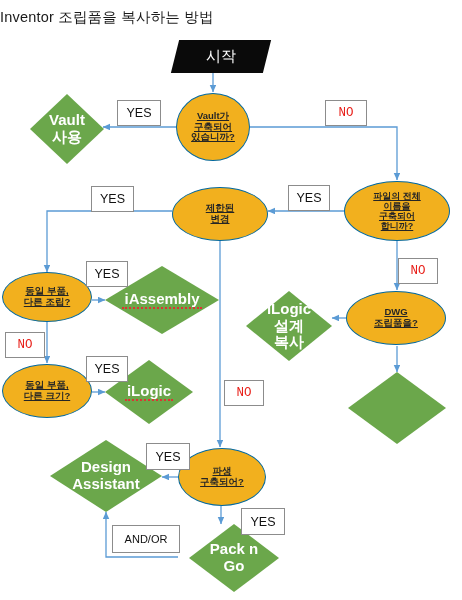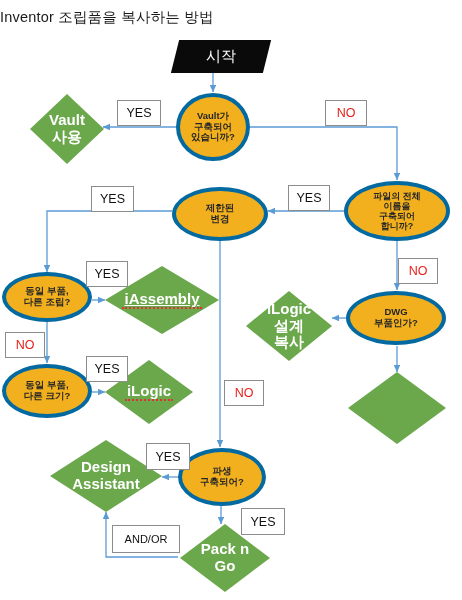--- a/index.html
+++ b/index.html
@@ -33,24 +33,25 @@
   .node .txt{
     position:relative;z-index:4;
     padding:0 2px;
     white-space:pre-line;
   }
 
   
   .ellipse{
     border-radius:50%;
     background:#F2B01E;
-    border:4px solid #0369a1;
+    border:1px solid #0369a1;
     color:#262626;
     font-weight:bold;
     font-size:9.5px;
+    text-decoration:underline;
   }
 
   
   .diamond{
     background:transparent;
     color:#ffffff;
     font-weight:bold;
     font-size:15px;
   }
   .diamond svg{position:absolute;left:0;top:0;width:100%;height:100%;z-index:1;}
@@ -68,21 +69,21 @@
   .lbl{
     position:absolute;
     background:#ffffff;
     border:1px solid #8c8c8c;
     box-sizing:border-box;
     display:flex;align-items:center;justify-content:center;
     font-size:12.5px;
     color:#111111;
     z-index:6;
   }
-  .lbl.no{color:#e8201a;}
+  .lbl.no{color:#e8201a;font-family:Liberation Mono, monospace;}
   .lbl.andor{font-size:11px;}
 
   .squig{
     border-bottom:2px dotted #d33;
     padding-bottom:0px;
   }
 </style>
 </head>
 <body>
 
@@ -156,21 +157,21 @@
 <div class="node ellipse" style="left:172px;top:187px;width:96px;height:54px;">
   <span class="txt">제한된
 변경</span>
 </div>
 
 <div class="node ellipse" style="left:2px;top:272px;width:90px;height:50px;">
   <span class="txt">동일 부품,
 다른 조립?</span>
 </div>
 
-<div class="node diamond" style="left:105px;top:266px;width:114px;height:68px;text-decoration:underline;">
+<div class="node diamond" style="left:105px;top:266px;width:114px;height:68px;">
   <svg viewBox="0 0 100 100" preserveAspectRatio="none">
     <polygon points="50,0 100,50 50,100 0,50" fill="#6BA74B"></polygon>
   </svg>
   <span class="txt squig">iAssembly</span>
 </div>
 
 <div class="node ellipse" style="left:2px;top:364px;width:90px;height:54px;">
   <span class="txt">동일 부품,
 다른 크기?</span>
 </div>
@@ -186,21 +187,21 @@
   <svg viewBox="0 0 100 100" preserveAspectRatio="none">
     <polygon points="50,0 100,50 50,100 0,50" fill="#6BA74B"></polygon>
   </svg>
   <span class="txt">iLogic
 설계
 복사</span>
 </div>
 
 <div class="node ellipse" style="left:346px;top:291px;width:100px;height:54px;">
   <span class="txt">DWG
-부품인가?</span>
+조립품을?</span>
 </div>
 
 <div class="node diamond" style="left:348px;top:372px;width:98px;height:72px;">
   <svg viewBox="0 0 100 100" preserveAspectRatio="none">
     <polygon points="50,0 100,50 50,100 0,50" fill="#6BA74B"></polygon>
   </svg>
 </div>
 
 <div class="node ellipse" style="left:178px;top:448px;width:88px;height:58px;">
   <span class="txt">파생
@@ -208,21 +209,21 @@
 </div>
 
 <div class="node diamond" style="left:50px;top:440px;width:112px;height:72px;">
   <svg viewBox="0 0 100 100" preserveAspectRatio="none">
     <polygon points="50,0 100,50 50,100 0,50" fill="#6BA74B"></polygon>
   </svg>
   <span class="txt">Design
 Assistant</span>
 </div>
 
-<div class="node diamond" style="left:180px;top:524px;width:90px;height:68px;">
+<div class="node diamond" style="left:189px;top:524px;width:90px;height:68px;">
   <svg viewBox="0 0 100 100" preserveAspectRatio="none">
     <polygon points="50,0 100,50 50,100 0,50" fill="#6BA74B"></polygon>
   </svg>
   <span class="txt">Pack n
 Go</span>
 </div>
 
 <div class="lbl" style="left:117px;top:100px;width:44px;height:26px;">YES</div>
 
 <div class="lbl no" style="left:325px;top:100px;width:42px;height:26px;">NO</div>

